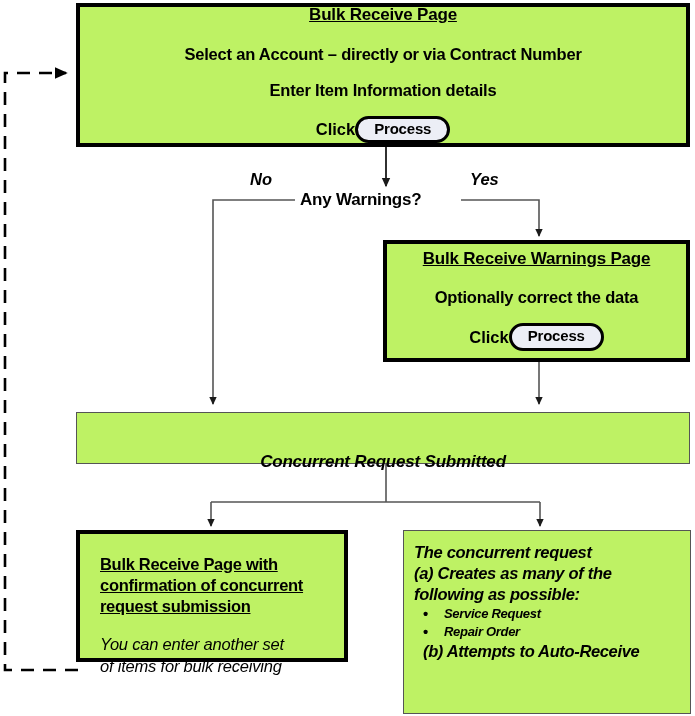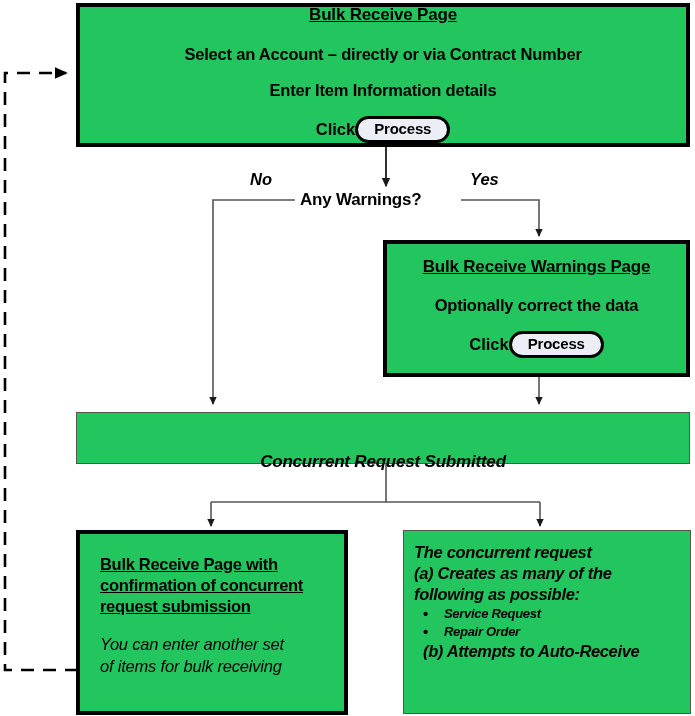--- a/index.html
+++ b/index.html
@@ -14,21 +14,21 @@
   #canvas {
     position: relative;
     width: 695px;
     height: 716px;
     background: #ffffff;
     overflow: hidden;
   }
   .node {
     position: absolute;
     box-sizing: border-box;
-    background: #22c55e;
+    background: #bef264;
   }
   .node-bold {
     border: 4px solid #000000;
   }
   .node-thin {
     border: 1.5px solid #555555;
   }
   .node-inner {
     width: 100%;
     height: 100%;
@@ -206,38 +206,38 @@
         <span>Click</span>
         <span class="pill">Process</span>
       </div>
     </div>
   </div>
 
   <div class="decision-label" style="left:300px; top:190px;">Any Warnings?</div>
   <div class="branch-label" style="left:250px; top:170px;">No</div>
   <div class="branch-label" style="left:470px; top:170px;">Yes</div>
 
-  <div class="node node-bold" style="left:383px; top:240px; width:307px; height:137px;">
+  <div class="node node-bold" style="left:383px; top:240px; width:307px; height:122px;">
     <div class="node-inner" style="padding: 6px 10px 8px 10px;">
       <div class="title-underline">Bulk Receive Warnings Page</div>
       <div class="line-bold" style="margin-top:19px;">Optionally correct the data</div>
       <div class="click-row" style="margin-top:16px;">
         <span>Click</span>
         <span class="pill">Process</span>
       </div>
     </div>
   </div>
 
   <div class="node node-thin" style="left:76px; top:412px; width:614px; height:52px;">
     <div class="node-inner" style="padding: 0 10px;">
       <div class="banner-text">Concurrent Request Submitted</div>
     </div>
   </div>
 
-  <div class="node node-bold" style="left:76px; top:530px; width:272px; height:185px;">
+  <div class="node node-bold" style="left:76px; top:530px; width:272px; height:132px;">
     <div class="node-inner" style="padding: 20px 18px 14px 20px; justify-content:flex-start;">
       <div class="bl-title">Bulk Receive Page with</div>
       <div class="bl-title">confirmation of concurrent</div>
       <div class="bl-title">request submission</div>
       <div class="bl-body">You can enter another set</div>
       <div class="bl-body" style="margin-top:0;">of items for bulk receiving</div>
     </div>
   </div>
 
   <div class="node node-thin" style="left:403px; top:530px; width:288px; height:184px;">

